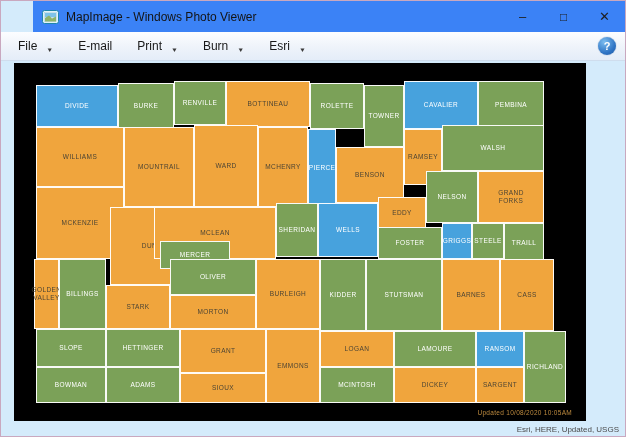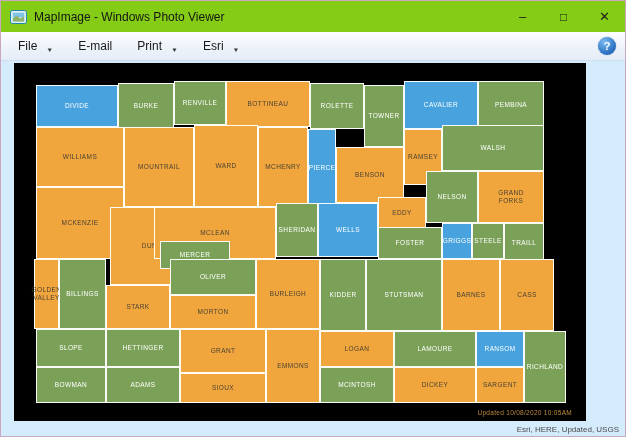--- a/index.html
+++ b/index.html
@@ -3,22 +3,23 @@
 <meta charset="utf-8">
 <style>
   html,body { margin:0; padding:0; background:#eee; }
   .window {
     width:626px; height:437px; position:relative; overflow:hidden;
     font-family:"Liberation Sans", sans-serif;
     background:#d4ebfb; box-sizing:border-box; border:1px solid #c9a8bf;
   }
   
   .titlebar {
-    height:31px; background:#84cc16; display:flex; align-items:center;
+    height:31px; background:#3b82f6; display:flex; align-items:center;
     padding:0 0 0 9px;
+    margin-left:32px;
   }
   .app-icon { width:17px; height:14px; position:relative; flex:0 0 auto; }
   .app-icon svg { display:block; }
   .title-text { font-size:12px; color:#141414; margin-left:7px; flex:1 1 auto;
     white-space:nowrap; overflow:hidden; }
   .win-controls { display:flex; height:31px; }
   .win-btn {
     width:41px; height:31px; display:flex; align-items:center; justify-content:center;
     font-size:13px; color:#1e1e1e; cursor:default; user-select:none;
   }
@@ -88,20 +89,24 @@
           <span class="menu-caret">▼</span>
         </span>
         <span class="menu-item">
           <span>E-mail</span>
         </span>
         <span class="menu-item">
           <span>Print</span>
           <span class="menu-caret">▼</span>
         </span>
         <span class="menu-item">
+          <span>Burn</span>
+          <span class="menu-caret">▼</span>
+        </span>
+        <span class="menu-item">
           <span>Esri</span>
           <span class="menu-caret">▼</span>
         </span>
       </span>
     <span class="help-btn">
       <span>?</span>
     </span>
   </div>
 
   <div class="content">

